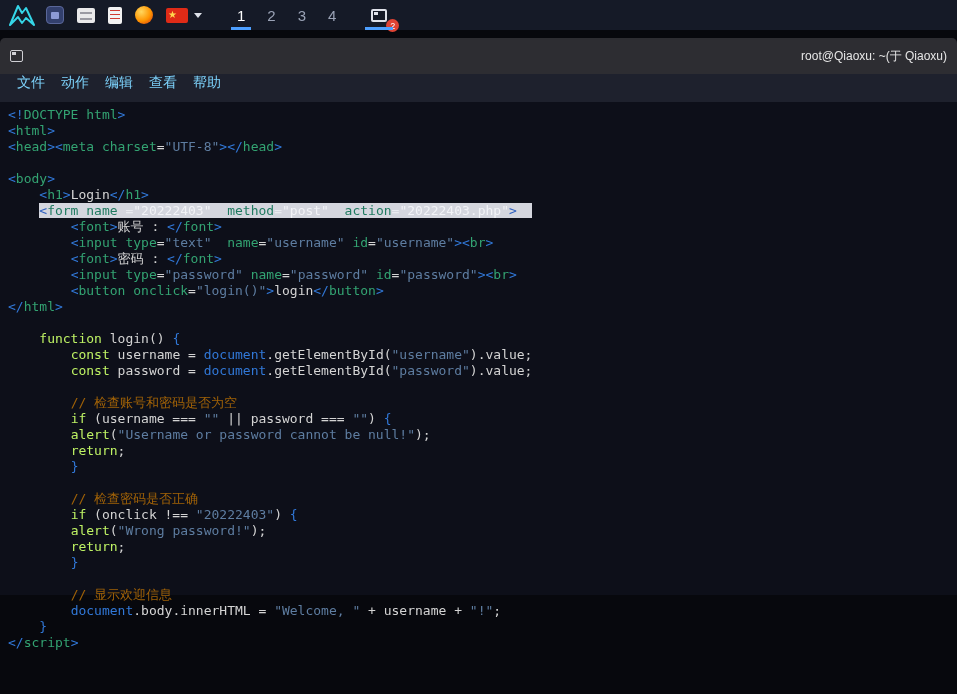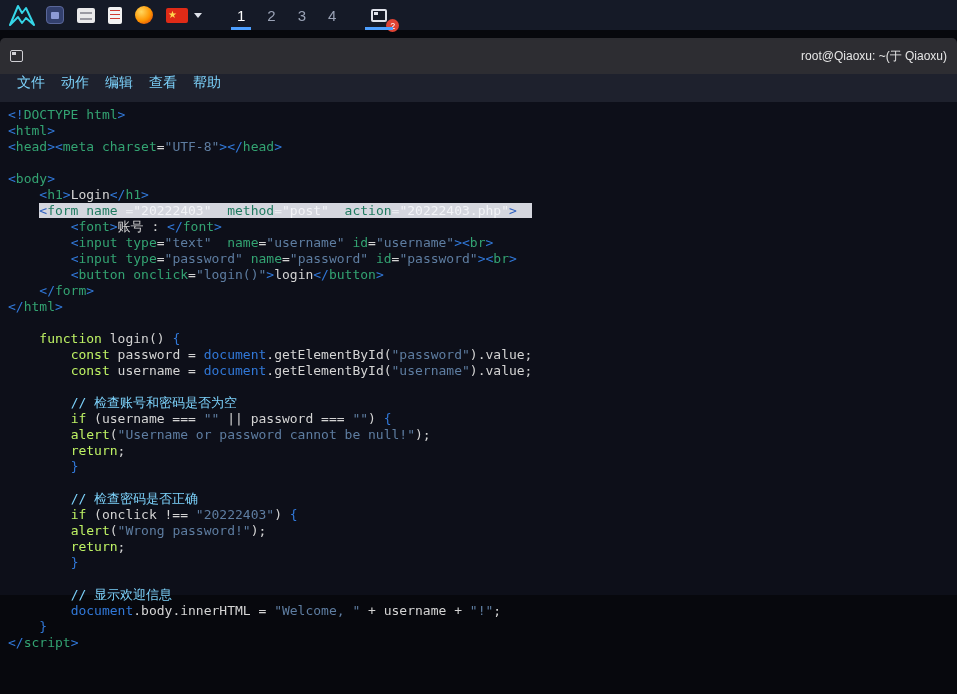--- a/index.html
+++ b/index.html
@@ -59,21 +59,21 @@
   
   .code { height:493px; background:#0d0f19; padding:5px 0 0 8px;
       font-family:"DejaVu Sans Mono", monospace; font-size:13px; line-height:16px; color:#d4d4d4;
       cursor:text; }
   .line { white-space:pre; min-height:16px; }
   .t-w  { color:#d4d4d4; }
   .t-g  { color:#33a372; }
   .t-b  { color:#3178d8; }
   .t-s  { color:#5e7da1; }
   .t-r  { color:#bef264; }
-  .t-c  { color:#7dd3fc;margin-top:14px; }
+  .t-c  { color:#a16207;margin-top:14px; }
   .t-hb { color:#2d5fc0; background:#d4d6de; }
   .t-hg { color:#1f7a60; background:#d4d6de; }
   .t-hs { color:#f2f3f7; background:#d4d6de; }
   .t-hw { color:#e9ebf0; background:#d4d6de; }
 </style>
 </head>
 <body>
 
 <div class="topbar">
   <div class="logo">
@@ -129,28 +129,28 @@
   <div class="code">
       <div class="line"><span class="t-b">&lt;!</span><span class="t-g">DOCTYPE html</span><span class="t-b">&gt;</span></div>
       <div class="line"><span class="t-b">&lt;</span><span class="t-g">html</span><span class="t-b">&gt;</span></div>
       <div class="line"><span class="t-b">&lt;</span><span class="t-g">head</span><span class="t-b">&gt;&lt;</span><span class="t-g">meta</span><span class="t-w"> </span><span class="t-g">charset</span><span class="t-w">=</span><span class="t-s">"UTF-8"</span><span class="t-b">&gt;&lt;/</span><span class="t-g">head</span><span class="t-b">&gt;</span></div>
       <div class="line">&nbsp;</div>
       <div class="line"><span class="t-b">&lt;</span><span class="t-g">body</span><span class="t-b">&gt;</span></div>
       <div class="line"><span class="t-w">    </span><span class="t-b">&lt;</span><span class="t-g">h1</span><span class="t-b">&gt;</span><span class="t-w">Login</span><span class="t-b">&lt;/</span><span class="t-g">h1</span><span class="t-b">&gt;</span></div>
       <div class="line"><span class="t-w">    </span><span class="t-hb">&lt;</span><span class="t-hg">form</span><span class="t-hw"> </span><span class="t-hg">name</span><span class="t-hw"> =</span><span class="t-hs">"20222403"</span><span class="t-hw">  </span><span class="t-hg">method</span><span class="t-hw">=</span><span class="t-hs">"post"</span><span class="t-hw">  </span><span class="t-hg">action</span><span class="t-hw">=</span><span class="t-hs">"20222403.php"</span><span class="t-hb">&gt;</span><span class="t-hw">  </span></div>
       <div class="line"><span class="t-w">        </span><span class="t-b">&lt;</span><span class="t-g">font</span><span class="t-b">&gt;</span><span class="t-w">账号 : </span><span class="t-b">&lt;/</span><span class="t-g">font</span><span class="t-b">&gt;</span></div>
       <div class="line"><span class="t-w">        </span><span class="t-b">&lt;</span><span class="t-g">input</span><span class="t-w"> </span><span class="t-g">type</span><span class="t-w">=</span><span class="t-s">"text"</span><span class="t-w">  </span><span class="t-g">name</span><span class="t-w">=</span><span class="t-s">"username"</span><span class="t-w"> </span><span class="t-g">id</span><span class="t-w">=</span><span class="t-s">"username"</span><span class="t-b">&gt;&lt;</span><span class="t-g">br</span><span class="t-b">&gt;</span></div>
+      <div class="line"><span class="t-w">        </span><span class="t-b">&lt;</span><span class="t-g">font</span><span class="t-b">&gt;</span><span class="t-w">密码 : </span><span class="t-b">&lt;/</span><span class="t-g">font</span><span class="t-b">&gt;</span></div>
       <div class="line"><span class="t-w">        </span><span class="t-b">&lt;</span><span class="t-g">input</span><span class="t-w"> </span><span class="t-g">type</span><span class="t-w">=</span><span class="t-s">"password"</span><span class="t-w"> </span><span class="t-g">name</span><span class="t-w">=</span><span class="t-s">"password"</span><span class="t-w"> </span><span class="t-g">id</span><span class="t-w">=</span><span class="t-s">"password"</span><span class="t-b">&gt;&lt;</span><span class="t-g">br</span><span class="t-b">&gt;</span></div>
       <div class="line"><span class="t-w">        </span><span class="t-b">&lt;</span><span class="t-g">button</span><span class="t-w"> </span><span class="t-g">onclick</span><span class="t-w">=</span><span class="t-s">"login()"</span><span class="t-b">&gt;</span><span class="t-w">login</span><span class="t-b">&lt;/</span><span class="t-g">button</span><span class="t-b">&gt;</span></div>
-      <div class="line"><span class="t-w">    </span><span class="t-b">&lt;/</span><span class="t-g">form</span><span class="t-b">&gt;</span></div>
       <div class="line"><span class="t-b">&lt;/</span><span class="t-g">html</span><span class="t-b">&gt;</span></div>
       <div class="line">&nbsp;</div>
       <div class="line"><span class="t-w">    </span><span class="t-r">function</span><span class="t-w"> login() </span><span class="t-b">{</span></div>
+      <div class="line"><span class="t-w">        </span><span class="t-r">const</span><span class="t-w"> username = </span><span class="t-b">document</span><span class="t-w">.getElementById(</span><span class="t-s">"username"</span><span class="t-w">).value;</span></div>
       <div class="line"><span class="t-w">        </span><span class="t-r">const</span><span class="t-w"> password = </span><span class="t-b">document</span><span class="t-w">.getElementById(</span><span class="t-s">"password"</span><span class="t-w">).value;</span></div>
-      <div class="line"><span class="t-w">        </span><span class="t-r">const</span><span class="t-w"> username = </span><span class="t-b">document</span><span class="t-w">.getElementById(</span><span class="t-s">"username"</span><span class="t-w">).value;</span></div>
       <div class="line">&nbsp;</div>
       <div class="line"><span class="t-w">        </span><span class="t-c">// 检查账号和密码是否为空</span></div>
       <div class="line"><span class="t-w">        </span><span class="t-r">if</span><span class="t-w"> (username === </span><span class="t-s">""</span><span class="t-w"> || password === </span><span class="t-s">""</span><span class="t-w">) </span><span class="t-b">{</span></div>
       <div class="line"><span class="t-w">        </span><span class="t-r">alert</span><span class="t-w">(</span><span class="t-s">"Username or password cannot be null!"</span><span class="t-w">);</span></div>
       <div class="line"><span class="t-w">        </span><span class="t-r">return</span><span class="t-w">;</span></div>
       <div class="line"><span class="t-w">        </span><span class="t-b">}</span></div>
       <div class="line">&nbsp;</div>
       <div class="line"><span class="t-w">        </span><span class="t-c">// 检查密码是否正确</span></div>
       <div class="line"><span class="t-w">        </span><span class="t-r">if</span><span class="t-w"> (onclick !== </span><span class="t-s">"20222403"</span><span class="t-w">) </span><span class="t-b">{</span></div>
       <div class="line"><span class="t-w">        </span><span class="t-r">alert</span><span class="t-w">(</span><span class="t-s">"Wrong password!"</span><span class="t-w">);</span></div>

